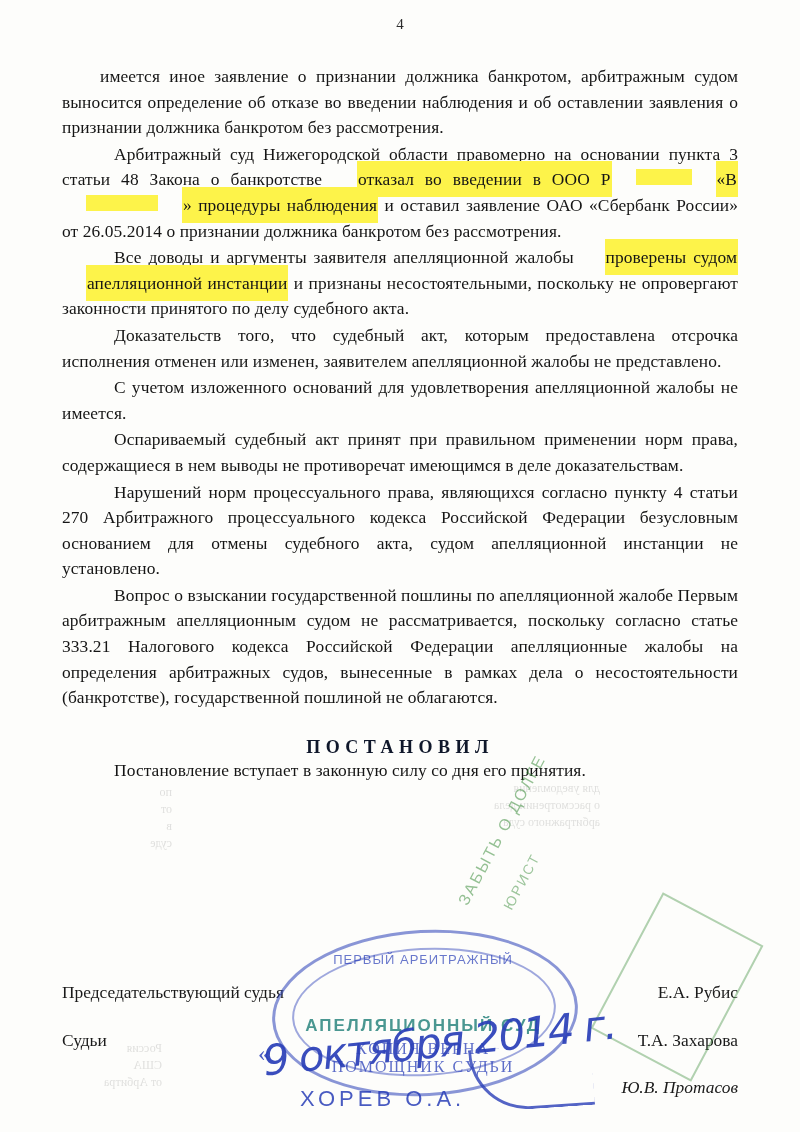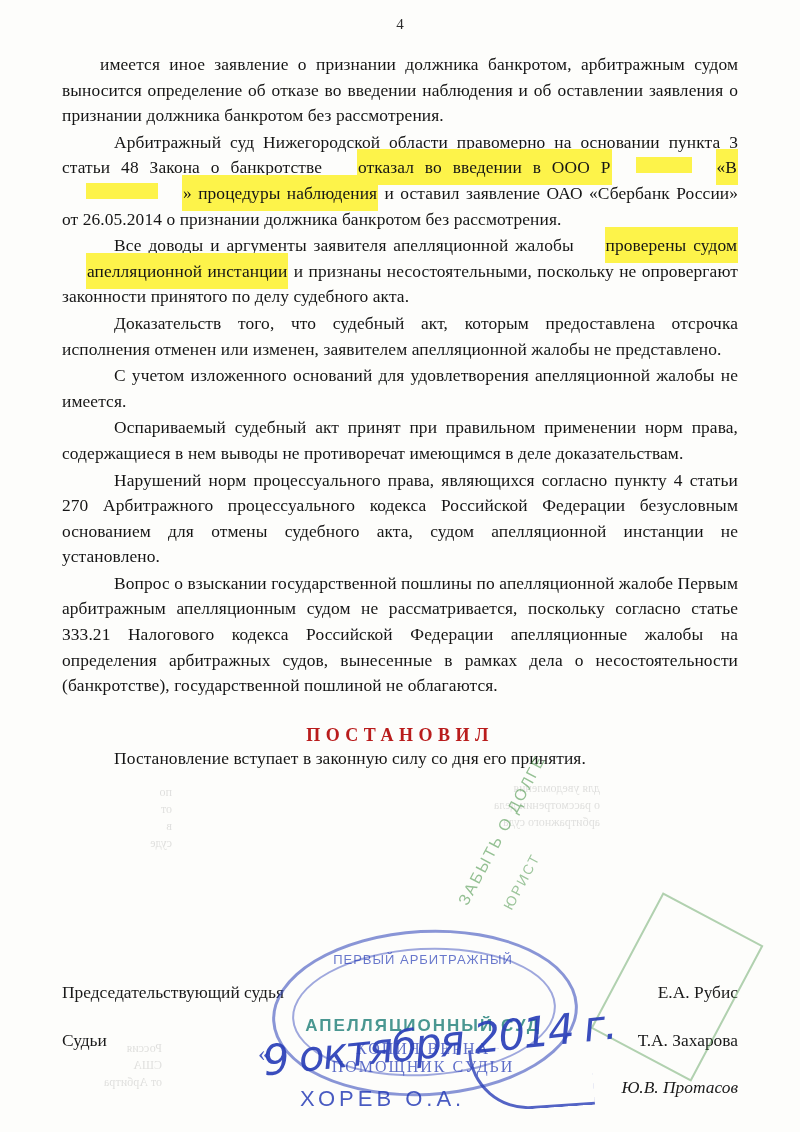--- a/index.html
+++ b/index.html
@@ -33,21 +33,21 @@
   }
   p.para {
     margin: 0 0 1px 0;
     font-size: 17.4px;
     line-height: 25.6px;
     text-align: justify;
     text-justify: inter-word;
     color: #151515;
     letter-spacing: 0.1px;
   }
-  p.indent { text-indent: 38px; }
+  p.indent { text-indent: 38px; margin-top: 12px; }
   p.indent-large { text-indent: 52px; }
   .hl {
     background: #fdf34a;
     padding: 8px 1px;
     box-decoration-break: clone;
     margin-left: 24px;
     -webkit-box-decoration-break: clone;
   }
   .blank {
     display: inline-block;
@@ -56,21 +56,21 @@
   .blank2 {
     display: inline-block;
     min-width: 70px;
   }
   .ruling {
     margin-top: 26px;
     text-align: center;
     font-size: 18px;
     letter-spacing: 5.5px;
     font-weight: 600;
-    color: #b91c1c;
+    color: #0f172a;
   }
   .sig-block {
     position: absolute;
     left: 62px;
     width: 676px;
     top: 980px;
     font-size: 17.4px;
     line-height: 25.6px;
   }
   .sig-row {

